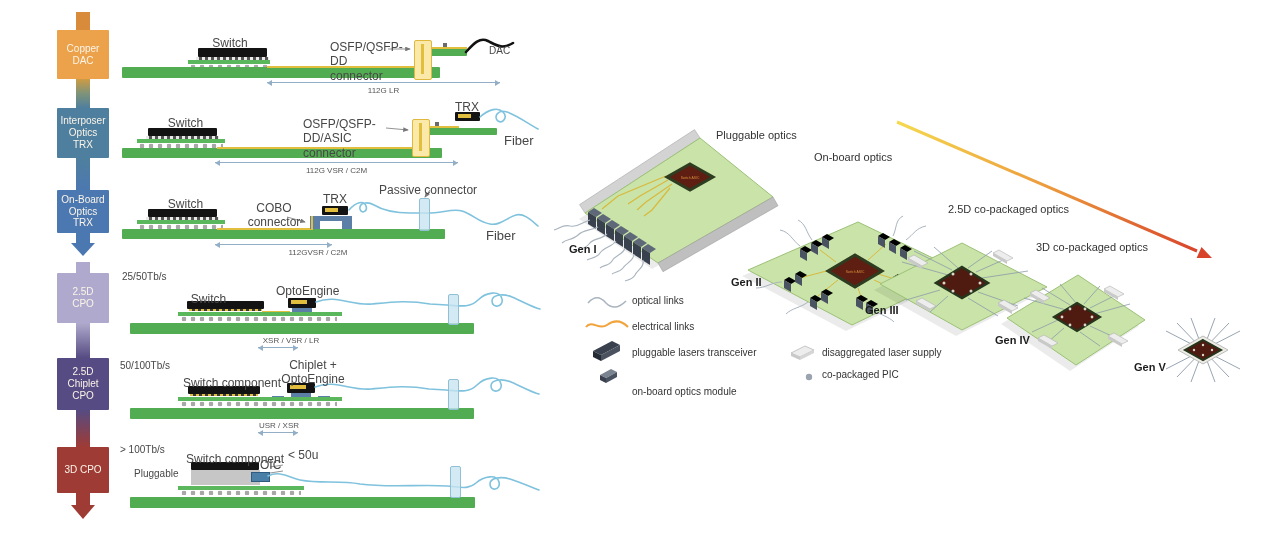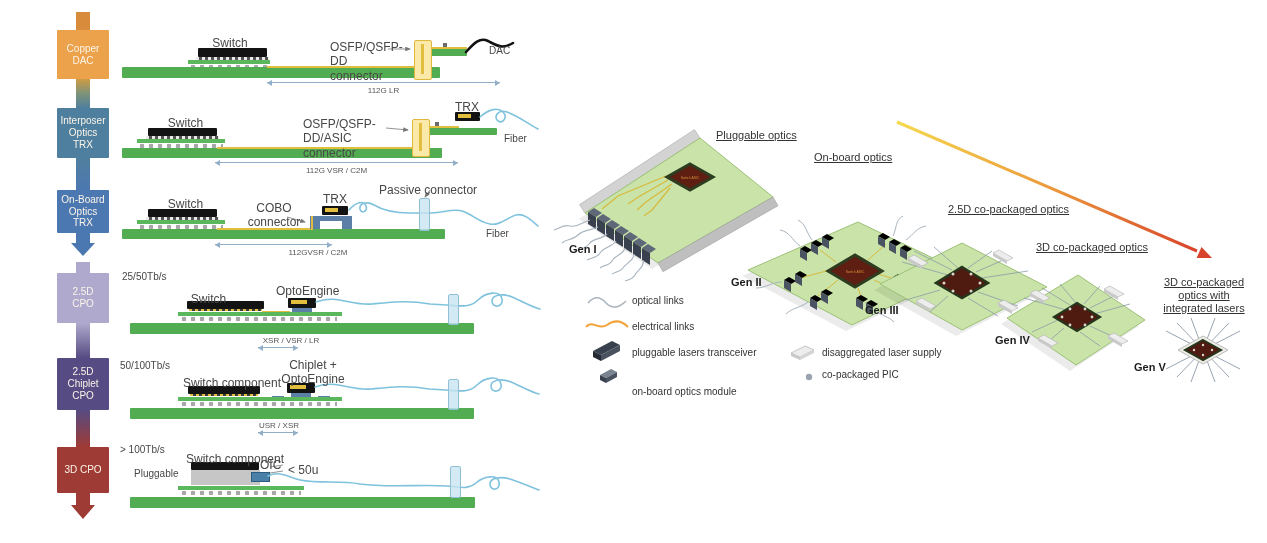--- a/index.html
+++ b/index.html
@@ -1,21 +1,21 @@
 <!DOCTYPE html>
 <html><head>
 <meta charset="utf-8">
 <style>
   html,body{margin:0;padding:0;background:#ffffff;}
   #fig{position:relative;width:1267px;height:543px;background:#fff;overflow:hidden;
        font-family:"Liberation Sans",sans-serif;}
   .lbl{position:absolute;font-size:12px;color:#474747;line-height:1.2;white-space:pre-line;z-index:3;}
   .c{text-align:center;}
   .f10{font-size:10px;}
-  .f9{font-size:10px;}
+  .f9{font-size:13px;}
   .f8{font-size:12px;}
   .prim{position:absolute;z-index:1;}
   .pcb{background:#52AD52;border-radius:1px;}
   .sub{background:#5BB75B;}
   .chipb{background:#131313;border-radius:1px;}
   .balls{background-image:radial-gradient(circle at 3px 3px,#A8A8A8 2.1px,transparent 2.6px);
          background-size:9px 6px;background-repeat:repeat-x;}
   .bumps{background:repeating-linear-gradient(90deg,#e9e9e9 0 3px,#555 3px 6px);}
   .ybump{background:repeating-linear-gradient(90deg,#E2BE3E 0 3px,#3a3a3a 3px 6px);}
   .trace{background:#E2BE3E;}
@@ -29,21 +29,21 @@
   .measure{position:absolute;z-index:2;height:0;border-top:1px solid #93AFC7;}
   .measure::before{content:"";position:absolute;left:0;top:-3.5px;width:0;height:0;
     border-top:3px solid transparent;border-bottom:3px solid transparent;border-right:5px solid #93AFC7;}
   .measure::after{content:"";position:absolute;right:0;top:-3.5px;width:0;height:0;
     border-top:3px solid transparent;border-bottom:3px solid transparent;border-left:5px solid #93AFC7;}
   .mtext{position:absolute;z-index:3;font-size:8px;color:#555;text-align:center;}
   .stage{position:absolute;left:57px;width:52px;z-index:2;display:flex;align-items:center;justify-content:center;
          text-align:center;color:#FBF4E8;font-size:10px;line-height:1.18;white-space:pre-line;border-radius:1px;}
   .connv{position:absolute;left:76px;width:14px;z-index:1;}
   .ah{position:absolute;width:0;height:0;z-index:1;}
-  .gentitle{font-size:11px;color:#333;text-decoration:underline;}
+  .gentitle{font-size:11px;color:#333;}
   .genlbl{font-size:11px;font-weight:bold;color:#1c1c1c;}
   .leg{font-size:10px;color:#333;white-space:nowrap;}
   .icon{position:absolute;z-index:3;}
   svg.overlay{position:absolute;left:0;top:0;z-index:2;pointer-events:none;}
 </style>
 </head>
 <body>
 
 <div id="fig">
 
@@ -171,21 +171,21 @@
   <div class="measure" style="left:258px;top:432px;width:40px;"></div>
 
   <div class="lbl f10" style="left:120px;top:444px;">&gt; 100Tb/s</div>
   <div class="lbl f8" style="left:186px;top:452px;white-space:nowrap;">Switch component</div>
   <div class="prim chipb" style="left:191px;top:462px;width:68px;height:8px;"></div>
   <div class="lbl f10" style="left:134px;top:468px;">Pluggable</div>
   <div class="prim ybump" style="left:193px;top:470px;width:64px;height:2px;"></div>
   <div class="prim gray" style="left:191px;top:470px;width:69px;height:15px;"></div>
   <div class="prim oic" style="left:251px;top:472px;width:17px;height:8px;z-index:2;"></div>
   <div class="lbl" style="left:260px;top:458px;">OIC</div>
-  <div class="lbl f8" style="left:288px;top:463px;">&lt; 50u</div>
+  <div class="lbl f8" style="left:288px;top:448px;">&lt; 50u</div>
   <div class="prim sub" style="left:178px;top:486px;width:126px;height:4px;"></div>
   <div class="prim balls" style="left:181px;top:490px;width:120px;height:5px;"></div>
   <div class="prim pcb" style="left:130px;top:497px;width:345px;height:11px;"></div>
   <div class="pconn" style="left:450px;top:466px;width:9px;height:30px;"></div>
 
   <svg class="overlay" width="1267" height="543" viewBox="0 0 1267 543">
     <defs>
       <linearGradient id="ga" gradientUnits="userSpaceOnUse" x1="897" y1="122" x2="1200" y2="252">
         <stop offset="0" stop-color="#F5D94E"></stop>
           <stop offset="0.5" stop-color="#EC9A3C"></stop>
@@ -391,23 +391,20 @@
         <circle cx="1203" cy="345" r="1.2"></circle>
           <circle cx="1203" cy="355" r="1.2"></circle>
       </g>
     </g>
   </svg>
 
   <div class="lbl gentitle" style="left:716px;top:129px;">Pluggable optics</div>
   <div class="lbl gentitle" style="left:814px;top:151px;">On-board optics</div>
   <div class="lbl gentitle" style="left:948px;top:203px;">2.5D co-packaged optics</div>
   <div class="lbl gentitle" style="left:1036px;top:241px;">3D co-packaged optics</div>
-  <div class="lbl gentitle c" style="left:1152px;top:276px;width:104px;">3D co-packaged
-optics with
-integrated lasers</div>
   <div class="lbl genlbl" style="left:569px;top:243px;">Gen I</div>
   <div class="lbl genlbl" style="left:731px;top:276px;">Gen II</div>
   <div class="lbl genlbl" style="left:865px;top:304px;">Gen III</div>
   <div class="lbl genlbl" style="left:995px;top:334px;">Gen IV</div>
   <div class="lbl genlbl" style="left:1134px;top:361px;">Gen V</div>
 
   <svg class="icon" style="left:586px;top:294px;" width="42" height="16">
     <path d="M2,9 C8,2 14,2 20,9 C26,15 33,14 40,7" stroke="#A9B4BE" stroke-width="1.5" fill="none"></path>
   </svg>
   <div class="lbl leg" style="left:632px;top:295px;">optical links</div>

